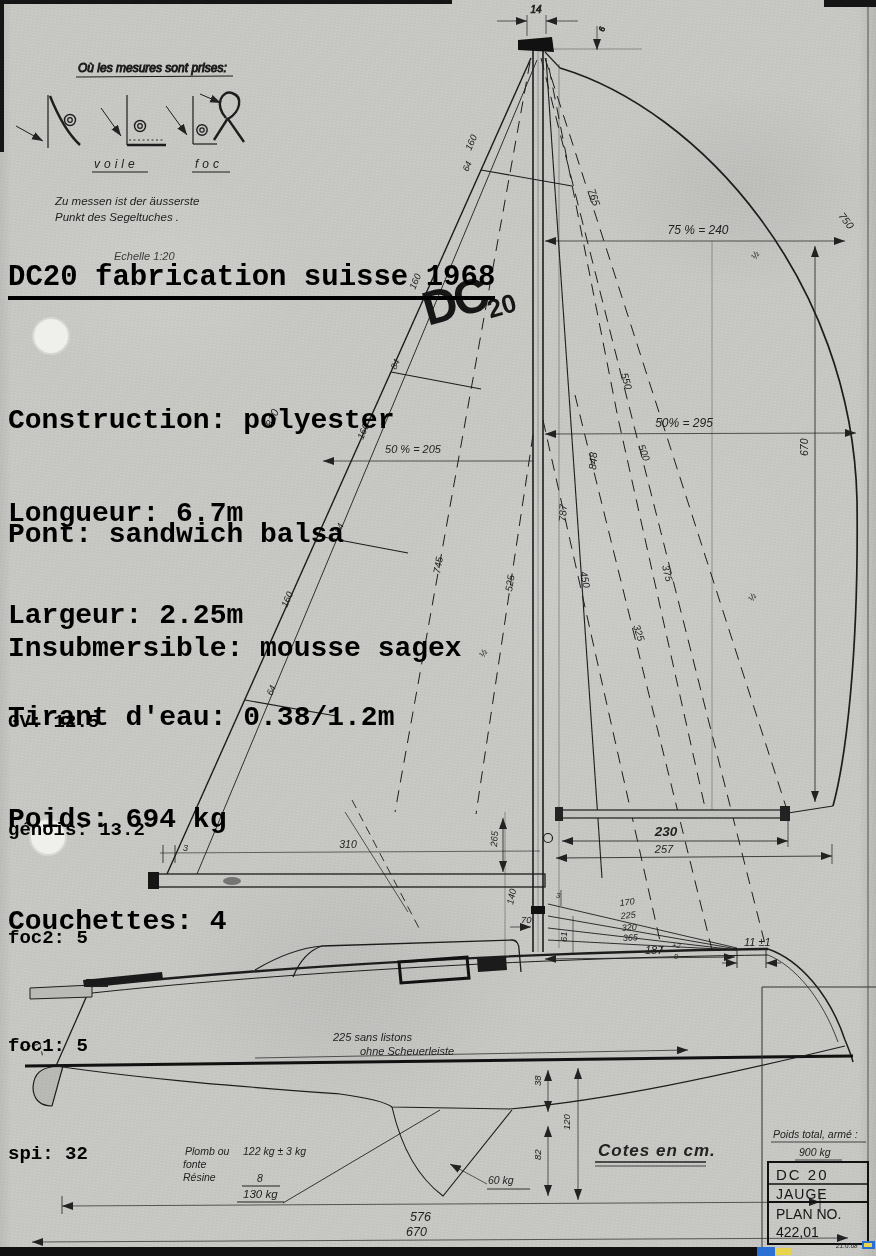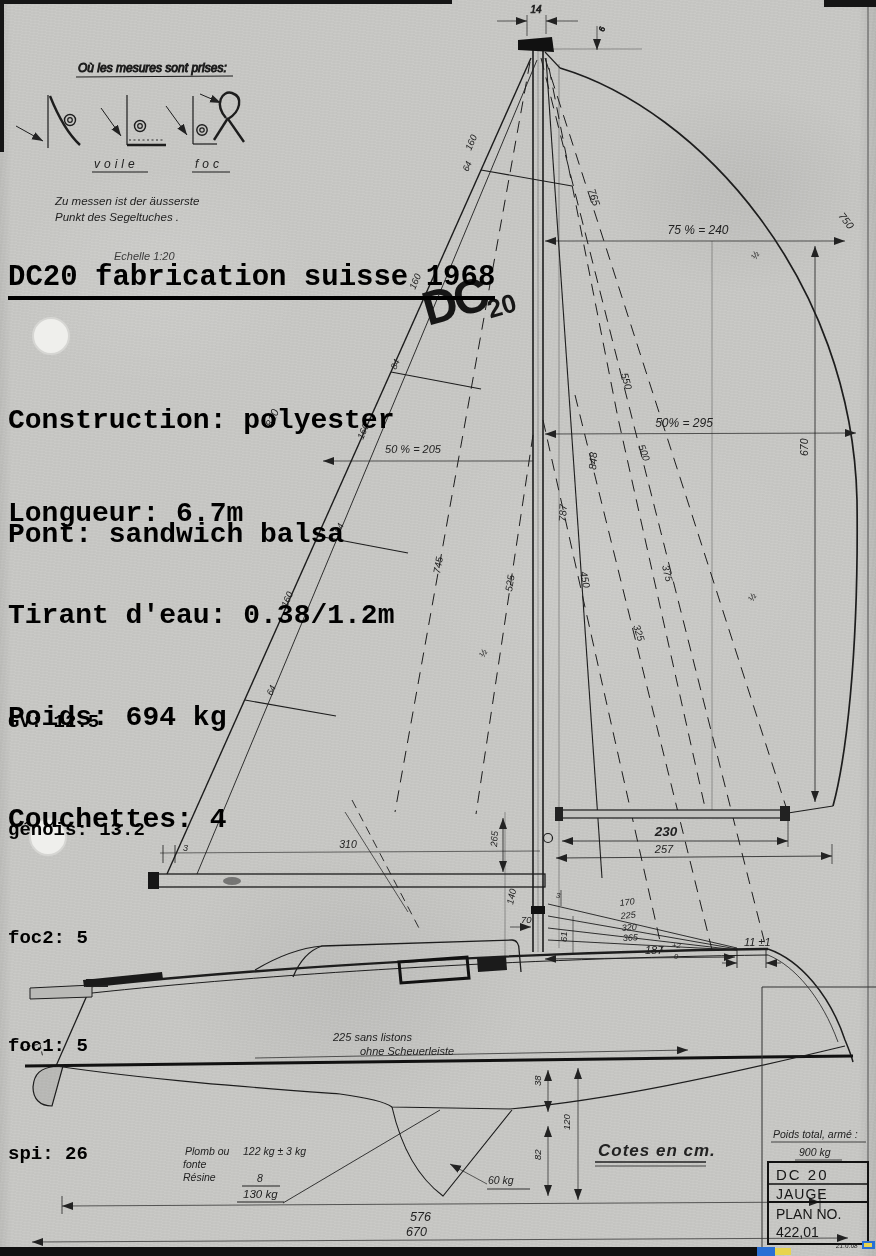--- a/index.html
+++ b/index.html
@@ -315,30 +315,32 @@
     <rect x="862" y="1241" width="13" height="8" fill="#2a6fd4"></rect>
     <rect x="864" y="1243" width="8" height="4" fill="#e8d44d"></rect>
   </g>
 </svg>
 
 <div class="ov" id="ovTitle"><span>DC20 fabrication suisse 1968</span></div>
 
 <div class="ov" id="ovConstruction">
   <div>Construction: polyester</div>
   <div>Pont: sandwich balsa</div>
+  <div>Insubmersible: mousse sagex</div>
 </div>
 
 <div class="ov" id="ovSpecs">
   <div>Longueur: 6.7m</div>
+  <div>Largeur: 2.25m</div>
   <div>Tirant d'eau: 0.38/1.2m</div>
   <div>Poids: 694 kg</div>
   <div>Couchettes: 4</div>
 </div>
 
 <div class="ov" id="ovSails">
   <div>GV: 12.5</div>
   <div>génois: 13.2</div>
   <div>foc2: 5</div>
   <div>foc1: 5</div>
-  <div>spi: 26</div>
+  <div>spi: 32</div>
 </div>
 
 </div>
 
 </body></html>

